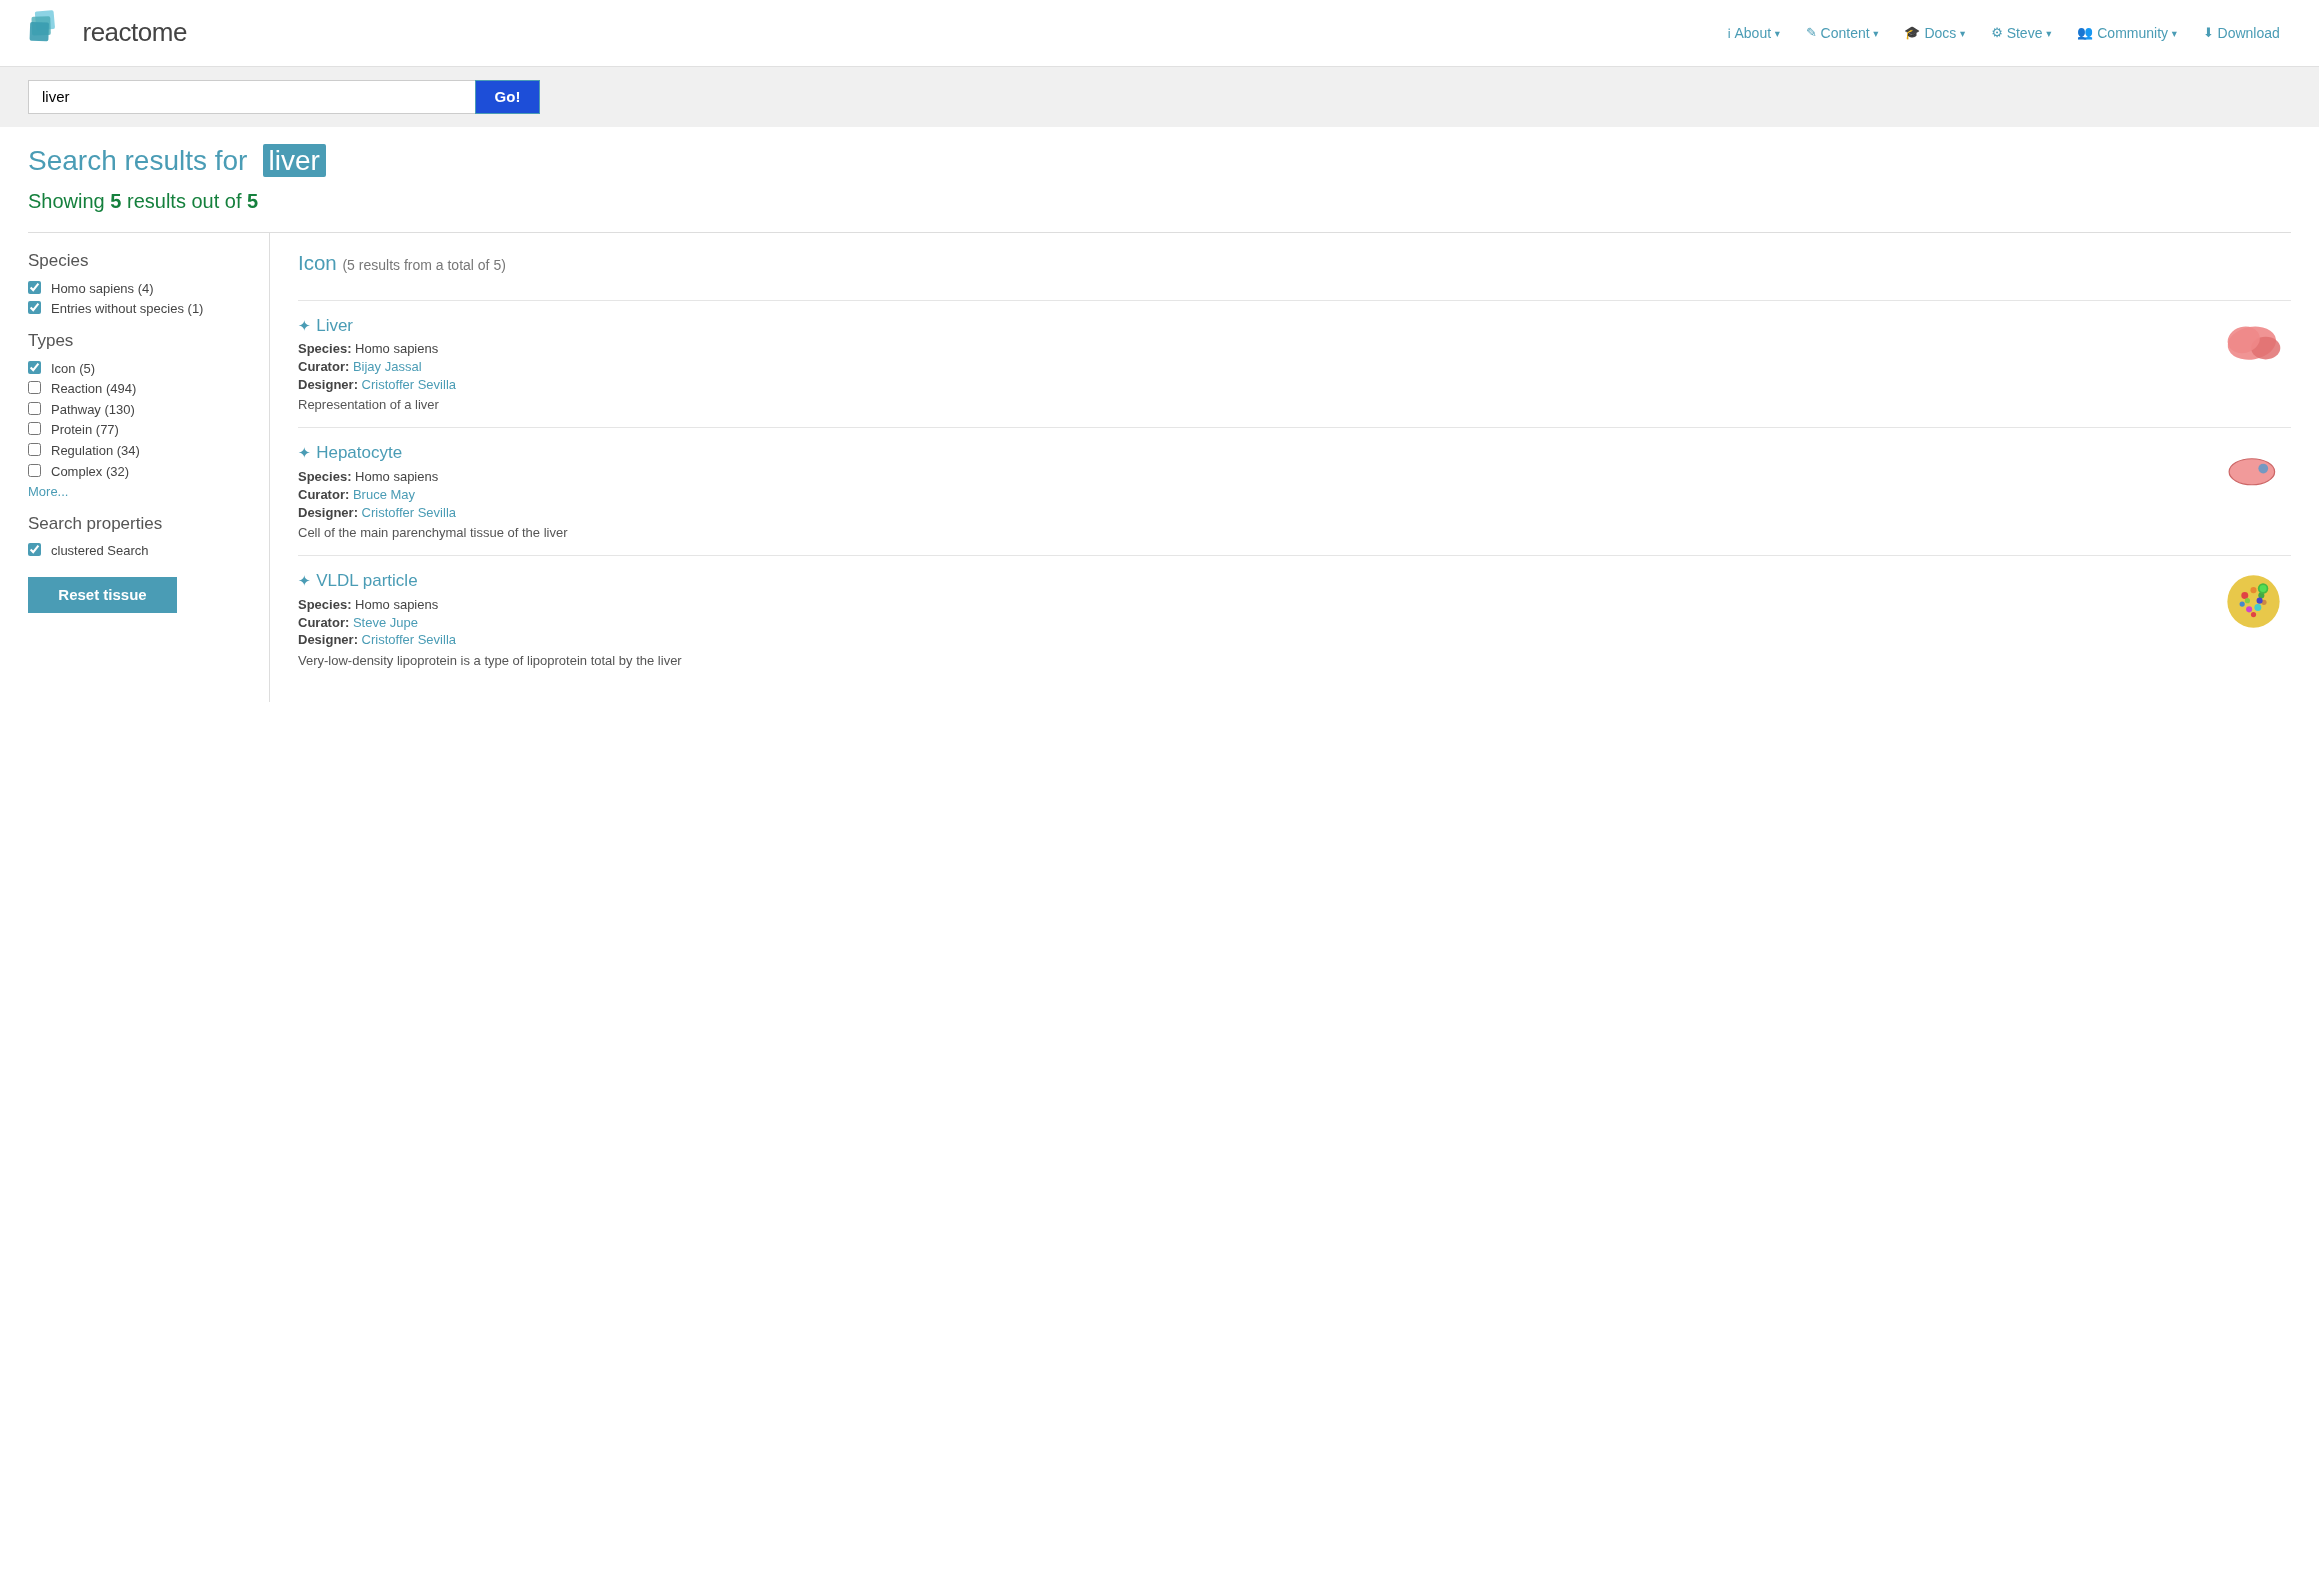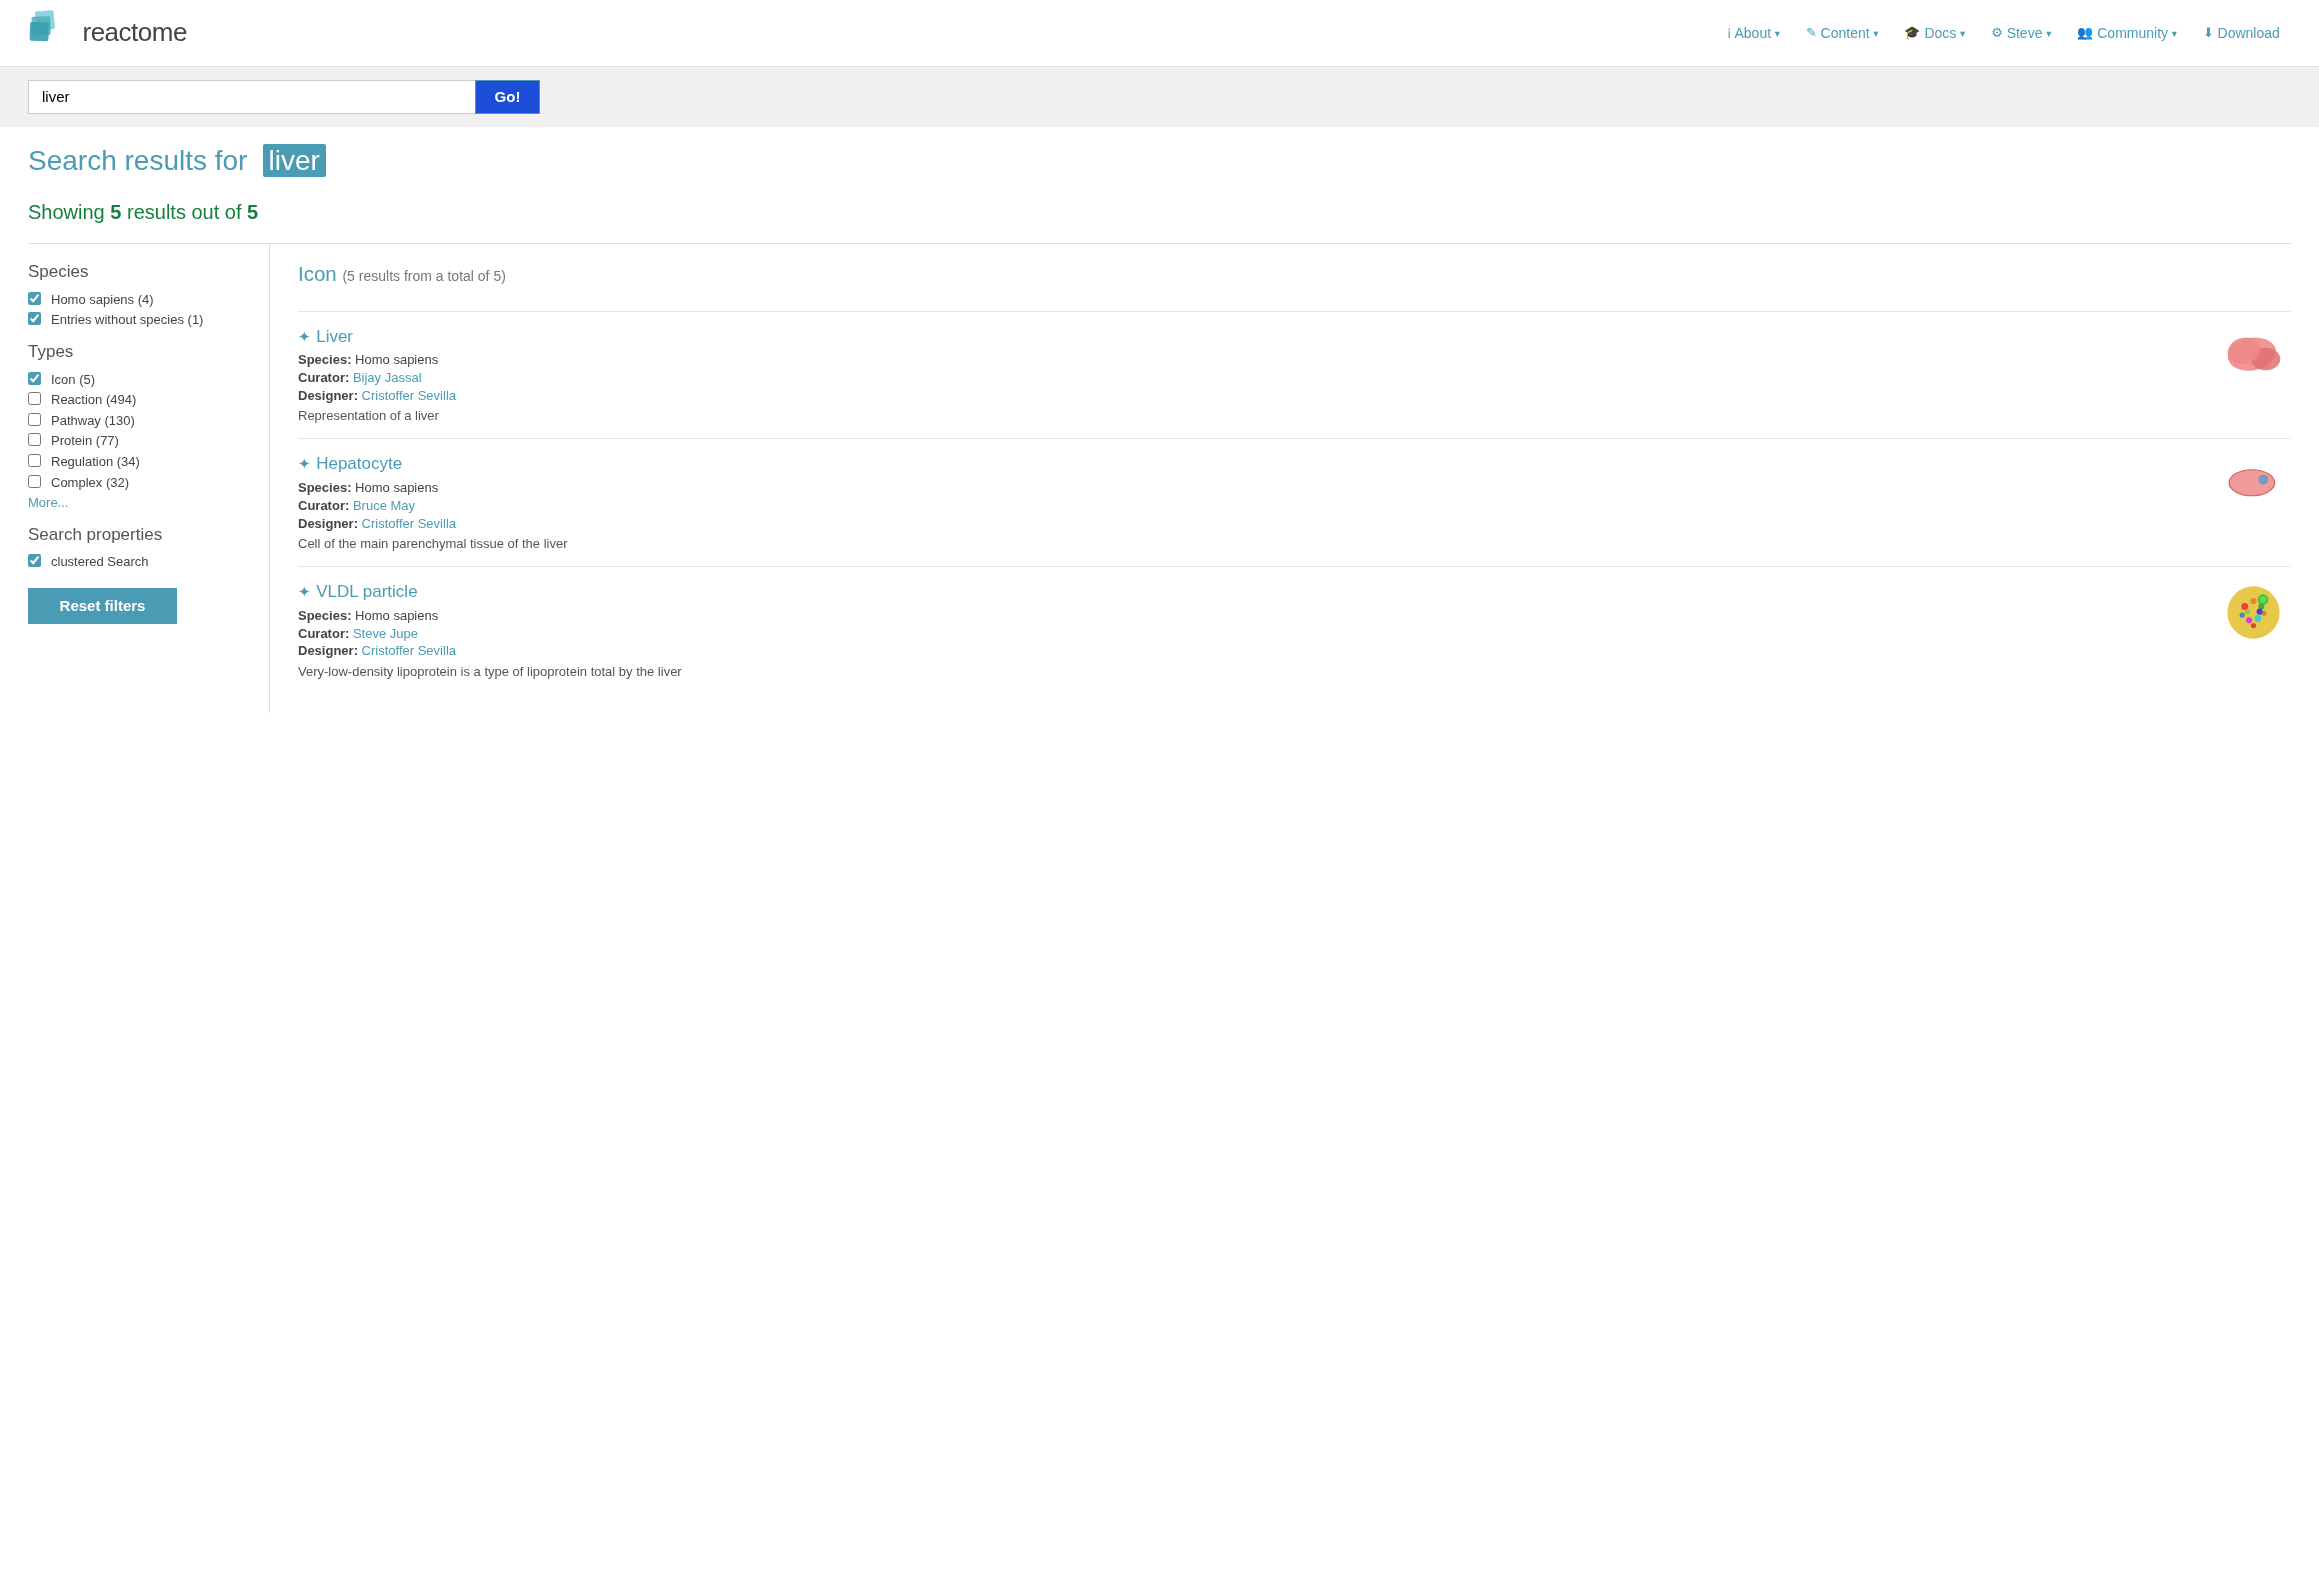--- a/index.html
+++ b/index.html
@@ -77,21 +77,21 @@
     }
 
     
     .main-content {
       padding: 18.6px 28px;
     }
     .search-results-title {
       font-size: 28px;
       font-weight: 300;
       color: #4a9cb5;
-      margin-bottom: 24px;
+      margin-bottom: 13px;
     }
     .search-results-title .query-highlight {
       background: #4a9cb5;
       color: #fff;
       padding: 0.9px 5.6px;
       border-radius: 1.9px;
     }
     .results-count {
       font-size: 20px;
       color: #15803d;
@@ -339,21 +339,21 @@
 
       <a class="more-link">More...</a>
 
       <h3 class="sidebar-section-title">Search properties</h3>
 
       <label class="filter-item">
         <input type="checkbox" checked="" style="">
         <span>clustered Search</span>
       </label>
 
-      <button class="reset-btn">Reset filters</button>
+      <button class="reset-btn">Reset tissue</button>
     </aside>
 
     <main class="results-panel">
       <div class="results-type-header">
         <span>Icon</span>
         <span class="type-count">(5 results from a total of 5)</span>
       </div>
 
       <div class="result-item">
         <div class="result-body">

